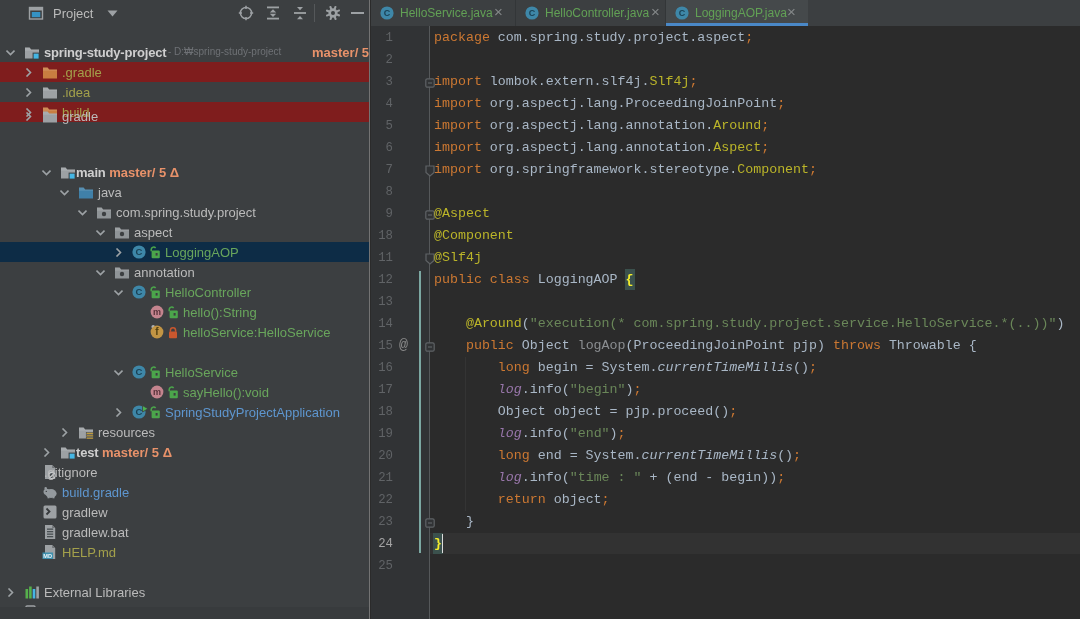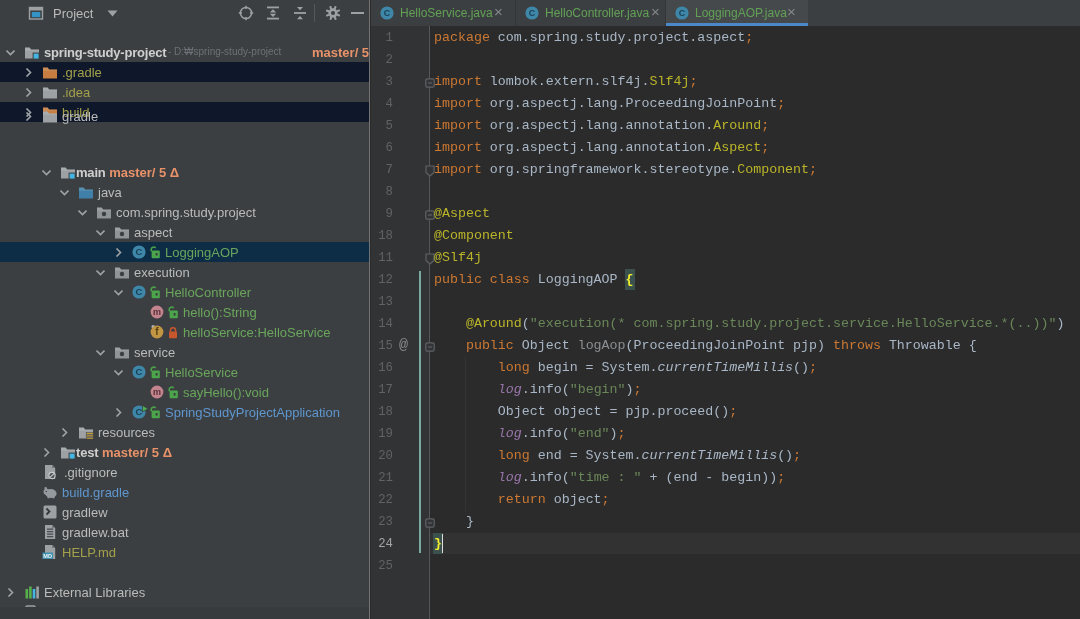--- a/index.html
+++ b/index.html
@@ -1,20 +1,20 @@
 <!DOCTYPE html>
 <html><head><meta charset="utf-8"><style>
 *{margin:0;padding:0;box-sizing:border-box}
 html,body{width:1080px;height:619px;overflow:hidden;background:#2b2b2b;font-family:"Liberation Sans",sans-serif;}
 .abs{position:absolute}
 #left{position:absolute;left:0;top:0;width:370px;height:619px;background:#3c3f41;border-right:1px solid #737373;overflow:hidden}
 .row{position:absolute;left:0;width:370px;height:20px;margin-top:16px;}
 .rt{position:absolute;top:2.5px;font-size:13px;color:#bbbbbb;white-space:pre}
 .sel{background:#0d2c46}
-.exc{background:#0f172a}
+.exc{background:#7f1d1d}
 .olive{color:#a3a04b}
 .green{color:#69a65c}
 .blue{color:#5e96cf}
 .bold{font-weight:bold;color:#cfcfcf;letter-spacing:-0.2px}
 .dec{color:#6e7175;font-size:10px}
 .orn{color:#e8926a;font-weight:bold}
 #tabs{position:absolute;left:371px;top:0;width:709px;height:26px;background:#3c3f41}
 .tab{position:absolute;top:0;height:26px;}
 .tabt{position:absolute;top:6px;font-size:12px;color:#62a155;white-space:pre}
 .tx{position:absolute;top:3px;font-size:15px;color:#848889}
@@ -183,21 +183,21 @@
     </div>
     <div class="row " style="top:246px">
       <svg class="abs" style="left:95.5px;top:5.5px" width="9" height="9" viewBox="0 0 9 9">
         <polyline points="0.5,2.5 4.5,6.5 8.5,2.5" fill="none" stroke="#9da2a5" stroke-width="1.6"></polyline>
       </svg>
       <svg class="abs" style="left:114px;top:2px" width="16" height="16" viewBox="0 0 16 16">
         <path d="M1 3.5 h4.6 l1.6 2 H15 v9 H1 z" fill="#8f9497"></path>
         <path d="M1 3.5 h4.6 l1.6 2 H15 v1.2 H1 z" fill="rgba(255,255,255,0.12)"></path>
         <circle cx="8" cy="10" r="2.2" fill="#3c3f41"></circle>
       </svg>
-      <div class="rt " style="left:134px">execution</div>
+      <div class="rt " style="left:134px">annotation</div>
     </div>
     <div class="row " style="top:266px">
       <svg class="abs" style="left:113.5px;top:5.5px" width="9" height="9" viewBox="0 0 9 9">
         <polyline points="0.5,2.5 4.5,6.5 8.5,2.5" fill="none" stroke="#9da2a5" stroke-width="1.6"></polyline>
       </svg>
       <svg class="abs" style="left:132px;top:2px" width="16" height="16" viewBox="0 0 16 16">
         <circle cx="7" cy="8" r="6.6" fill="#3e87a8"></circle>
         <text x="7" y="11.2" font-size="9.5" font-weight="bold" fill="#1a4256" text-anchor="middle" font-family="Liberation Sans">C</text>
       </svg>
       <svg class="abs" style="left:149px;top:4px" width="13" height="13" viewBox="0 0 13 13">
@@ -224,31 +224,20 @@
         <circle cx="3.2" cy="2.8" r="1.8" fill="#aeb3b6"></circle>
         <circle cx="7" cy="8" r="6.4" fill="#c29544"></circle>
         <text x="7" y="11.4" font-size="10" font-weight="bold" fill="#53400f" text-anchor="middle" font-family="Liberation Sans">f</text>
       </svg>
       <svg class="abs" style="left:167px;top:4px" width="12" height="13" viewBox="0 0 12 13">
         <path d="M3.4 5.8 V4.4 A2.6 2.6 0 0 1 8.6 4.4 V5.8" fill="none" stroke="#c9572e" stroke-width="1.5"></path>
         <rect x="2" y="5.4" width="8" height="6.8" rx="1" fill="#c9572e"></rect>
       </svg>
       <div class="rt green" style="left:183px">helloService:HelloService</div>
     </div>
-    <div class="row " style="top:326px">
-      <svg class="abs" style="left:95.5px;top:5.5px" width="9" height="9" viewBox="0 0 9 9">
-        <polyline points="0.5,2.5 4.5,6.5 8.5,2.5" fill="none" stroke="#9da2a5" stroke-width="1.6"></polyline>
-      </svg>
-      <svg class="abs" style="left:114px;top:2px" width="16" height="16" viewBox="0 0 16 16">
-        <path d="M1 3.5 h4.6 l1.6 2 H15 v9 H1 z" fill="#8f9497"></path>
-        <path d="M1 3.5 h4.6 l1.6 2 H15 v1.2 H1 z" fill="rgba(255,255,255,0.12)"></path>
-        <circle cx="8" cy="10" r="2.2" fill="#3c3f41"></circle>
-      </svg>
-      <div class="rt " style="left:134px">service</div>
-    </div>
     <div class="row " style="top:346px">
       <svg class="abs" style="left:113.5px;top:5.5px" width="9" height="9" viewBox="0 0 9 9">
         <polyline points="0.5,2.5 4.5,6.5 8.5,2.5" fill="none" stroke="#9da2a5" stroke-width="1.6"></polyline>
       </svg>
       <svg class="abs" style="left:132px;top:2px" width="16" height="16" viewBox="0 0 16 16">
         <circle cx="7" cy="8" r="6.6" fill="#3e87a8"></circle>
         <text x="7" y="11.2" font-size="9.5" font-weight="bold" fill="#1a4256" text-anchor="middle" font-family="Liberation Sans">C</text>
       </svg>
       <svg class="abs" style="left:149px;top:4px" width="13" height="13" viewBox="0 0 13 13">
         <path d="M2.2 5.2 V3.4 A2.4 2.4 0 0 1 6.6 2.2" fill="none" stroke="#4ba54b" stroke-width="1.5"></path>
@@ -310,21 +299,21 @@
       </svg>
       <div class="rt" style="left:76px"><span class="bold">test</span>&nbsp;<span class="orn">master/ 5 Δ</span></div>
     </div>
     <div class="row " style="top:446px">
       <svg class="abs" style="left:42px;top:2px" width="16" height="16" viewBox="0 0 16 16">
         <path d="M3 1 h7.2 l3 3 V15 H3 z" fill="#9da1a4"></path>
         <path d="M10.2 1 l3 3 h-3 z" fill="#6f7376"></path>
         <circle cx="10" cy="11.5" r="3.1" fill="#494f52" stroke="#c8cbcd" stroke-width="1.1"></circle>
         <line x1="7.9" y1="13.7" x2="12.2" y2="9.4" stroke="#c8cbcd" stroke-width="1.1"></line>
       </svg>
-      <div class="rt " style="left:64px">.gitignore</div>
+      <div class="rt " style="left:44px">.gitignore</div>
     </div>
     <div class="row " style="top:466px">
       <svg class="abs" style="left:42px;top:2px" width="16" height="16" viewBox="0 0 16 16">
         <ellipse cx="9" cy="9.5" rx="5.6" ry="4.4" fill="#949a9e"></ellipse>
         <circle cx="4.6" cy="7.8" r="3.1" fill="#949a9e"></circle>
         <path d="M3.2 5.6 c-1.8 -1.4 -0.4 -3.4 1.2 -2.4 c1 0.6 0.6 1.8 0.2 2.2" fill="#949a9e"></path>
         <rect x="5.5" y="11.5" width="2" height="2.8" fill="#949a9e"></rect>
         <rect x="10.5" y="11.5" width="2" height="2.8" fill="#949a9e"></rect>
         <circle cx="4.3" cy="7.4" r="0.7" fill="#3c3f41"></circle>
       </svg>

